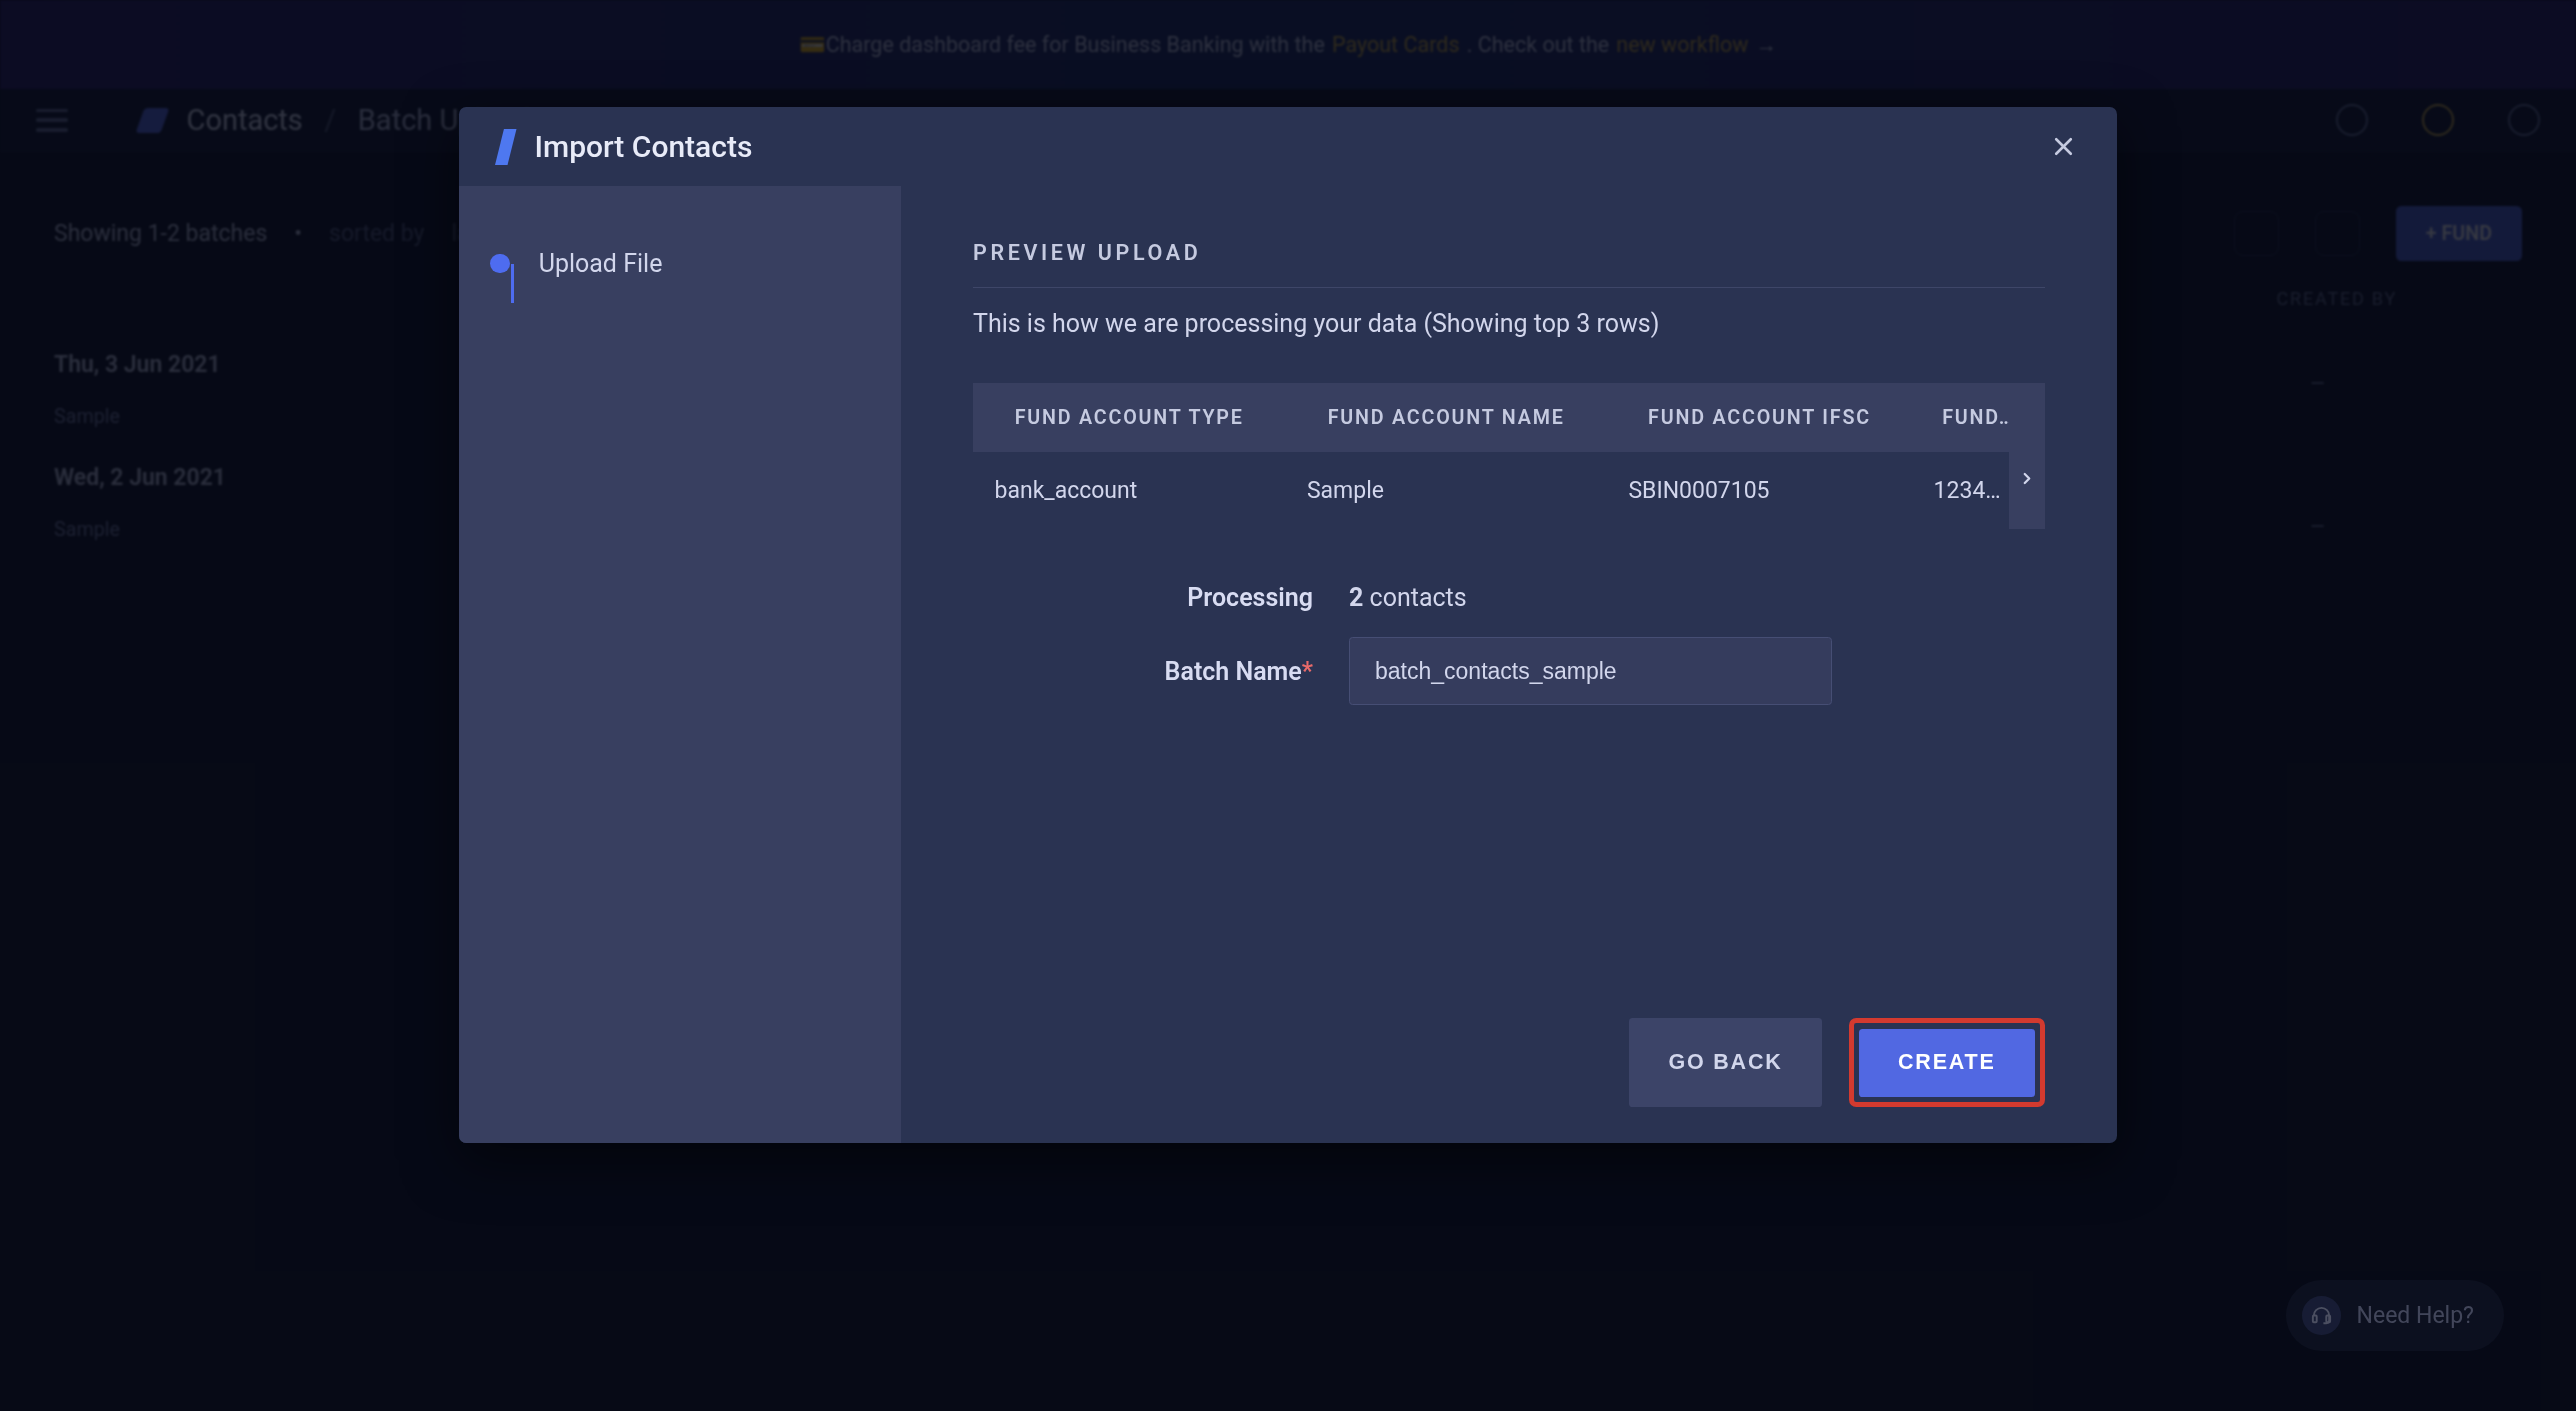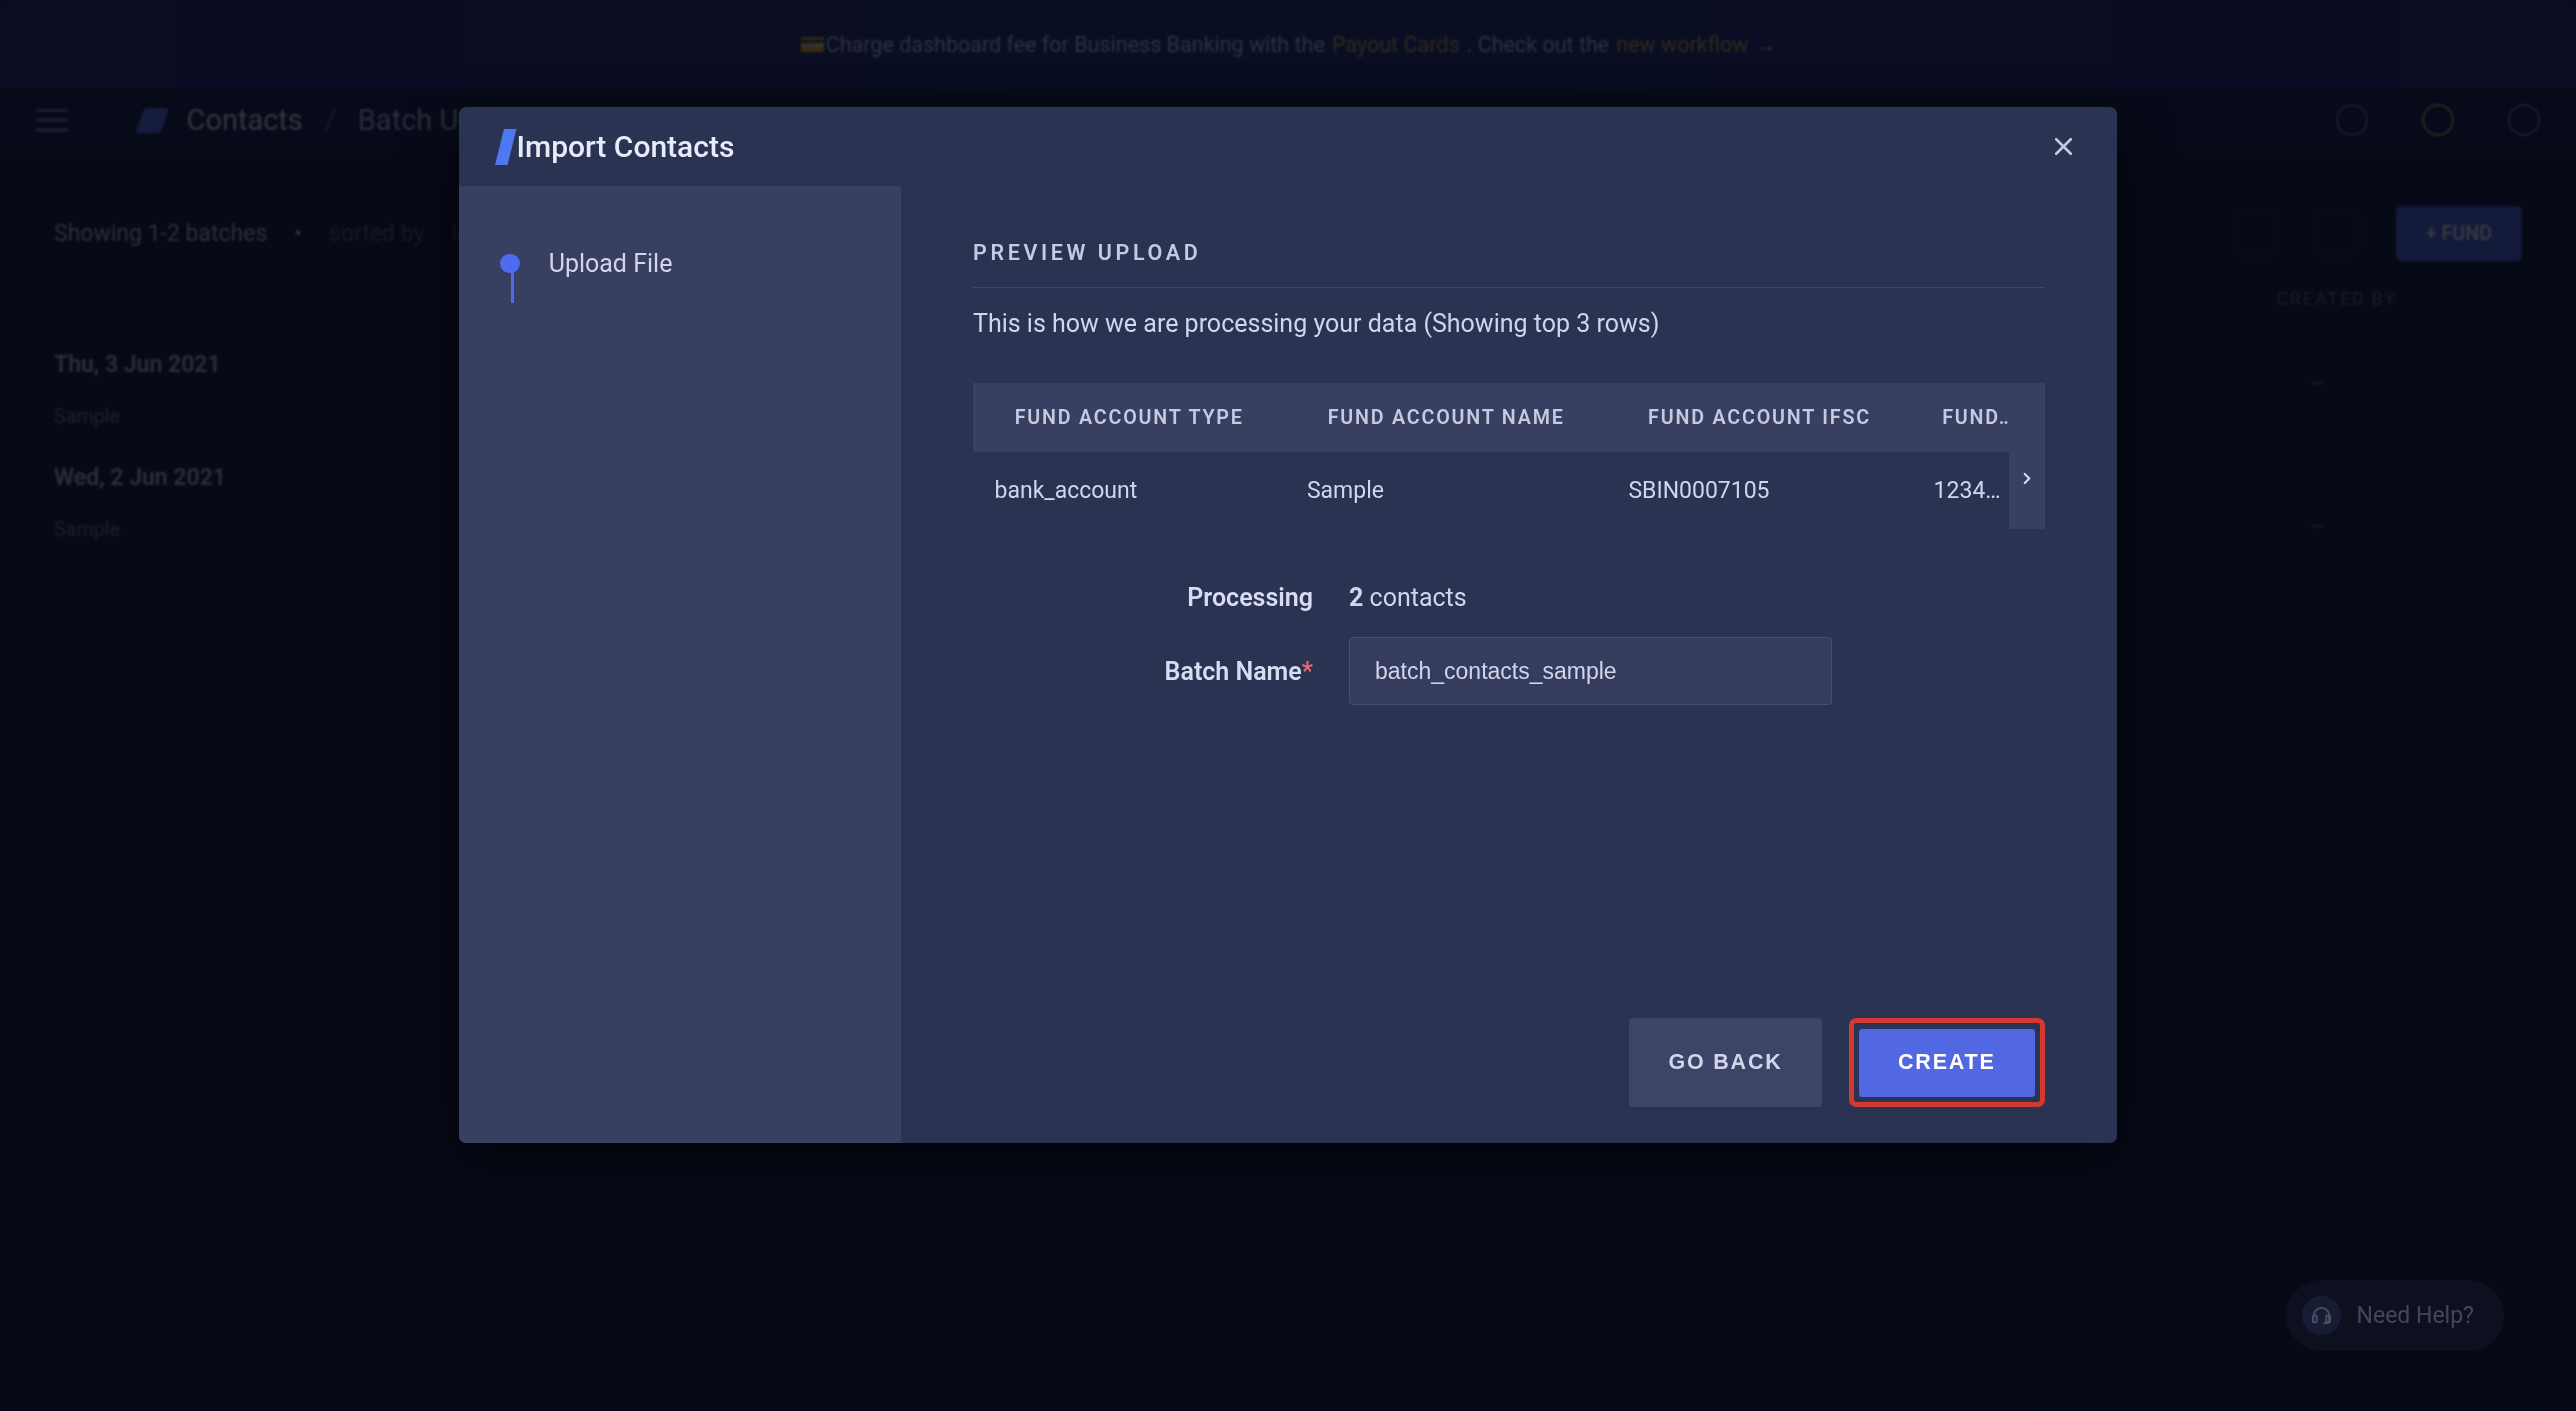--- a/index.html
+++ b/index.html
@@ -159,20 +159,21 @@
       box-shadow: 0 18px 54px rgba(0,0,0,0.5);
       display: flex;
       flex-direction: column;
       overflow: hidden;
     }
     
     .modal-header {
       display: flex;
       align-items: center;
       padding: 21.5px 36px;
+      gap: 18px;
     }
     .modal-logo {
       width: 21.5px; height: 36px;
     }
     .modal-logo svg { width: 100%; height: 100%; }
     .modal-title {
       font-size: 30px;
       color: #e8ebf8;
       font-weight: 500;
     }
@@ -193,21 +194,21 @@
     
     .modal-sidebar {
       width: 442px;
       background: #383f60;
       padding-top: 38px;
     }
     .step {
       display: flex;
       align-items: center;
       gap: 29px;
-      padding: 25px 41px;
+      padding: 25px 31px;
       font-size: 25px;
       color: #d2d6ec;
       position: relative;
     }
     .step.active {
       background: #2f3758;
     }
     .step-dot {
       width: 19.7px; height: 19.7px;
       border-radius: 50%;

